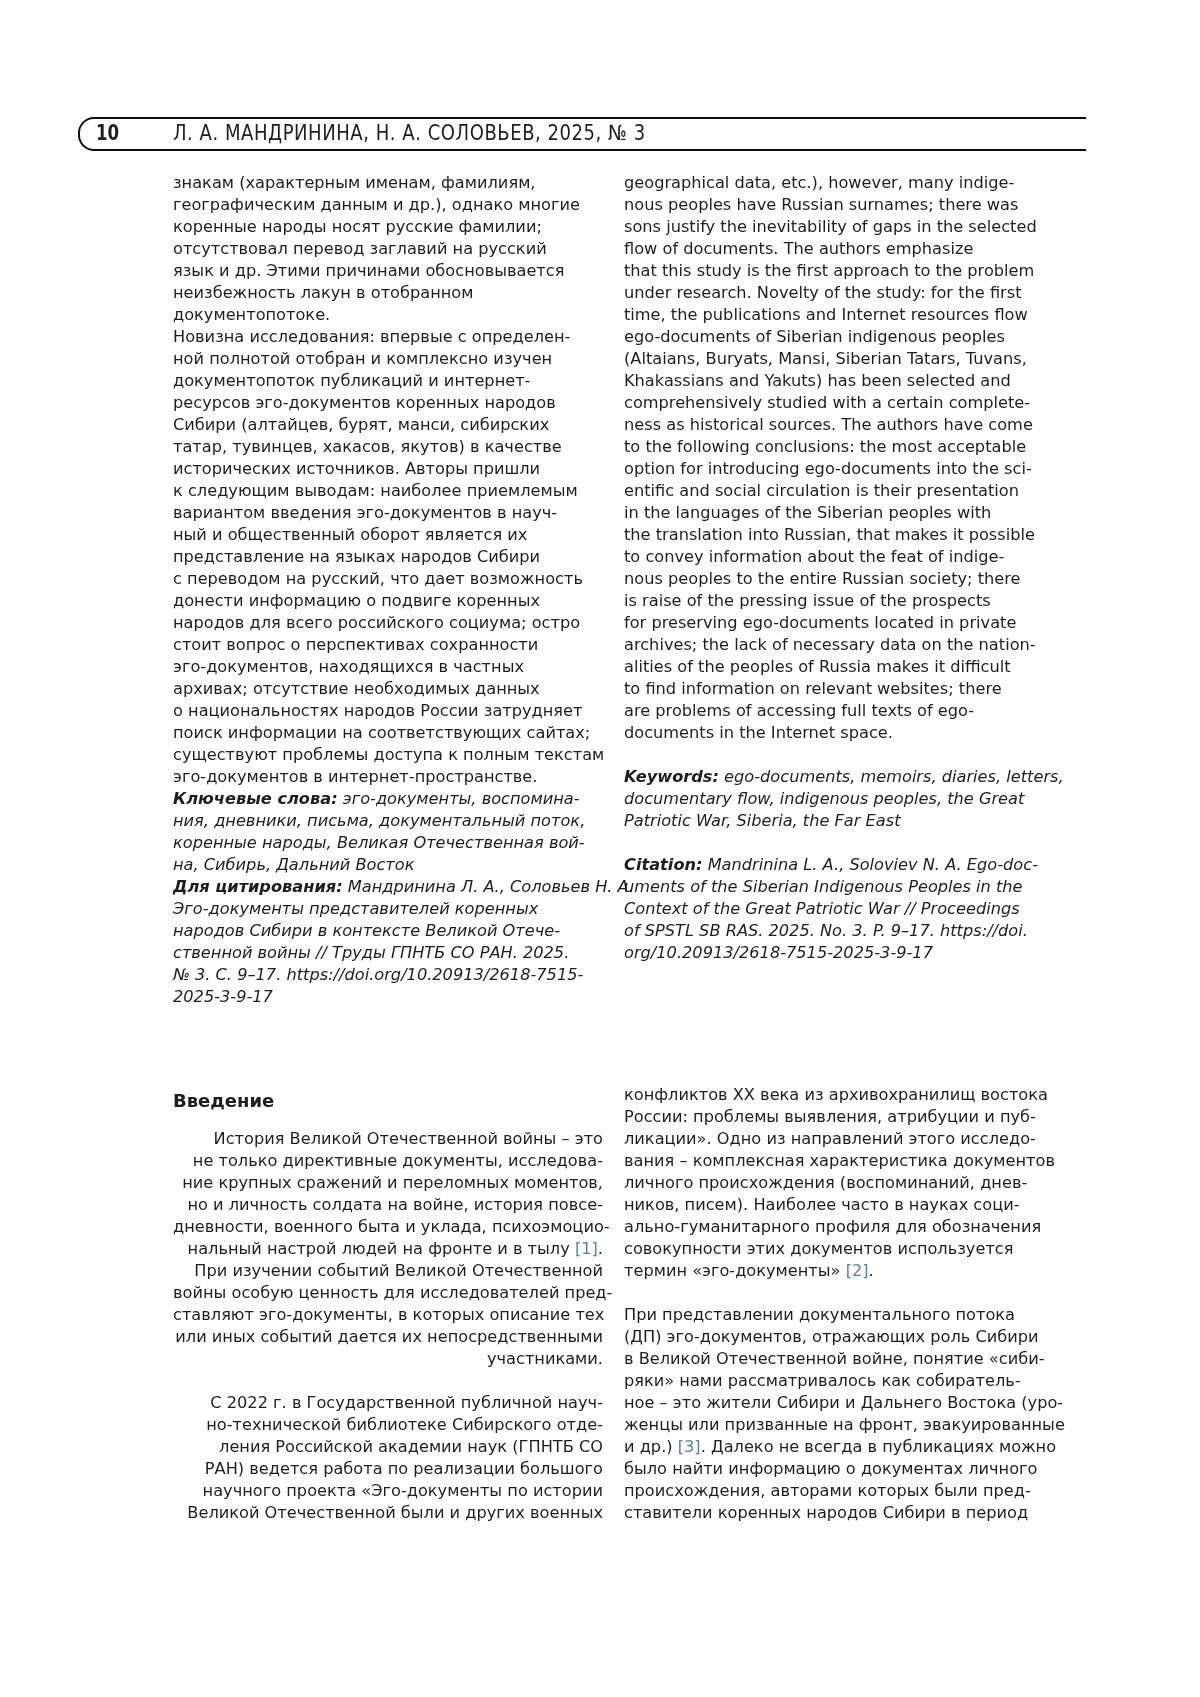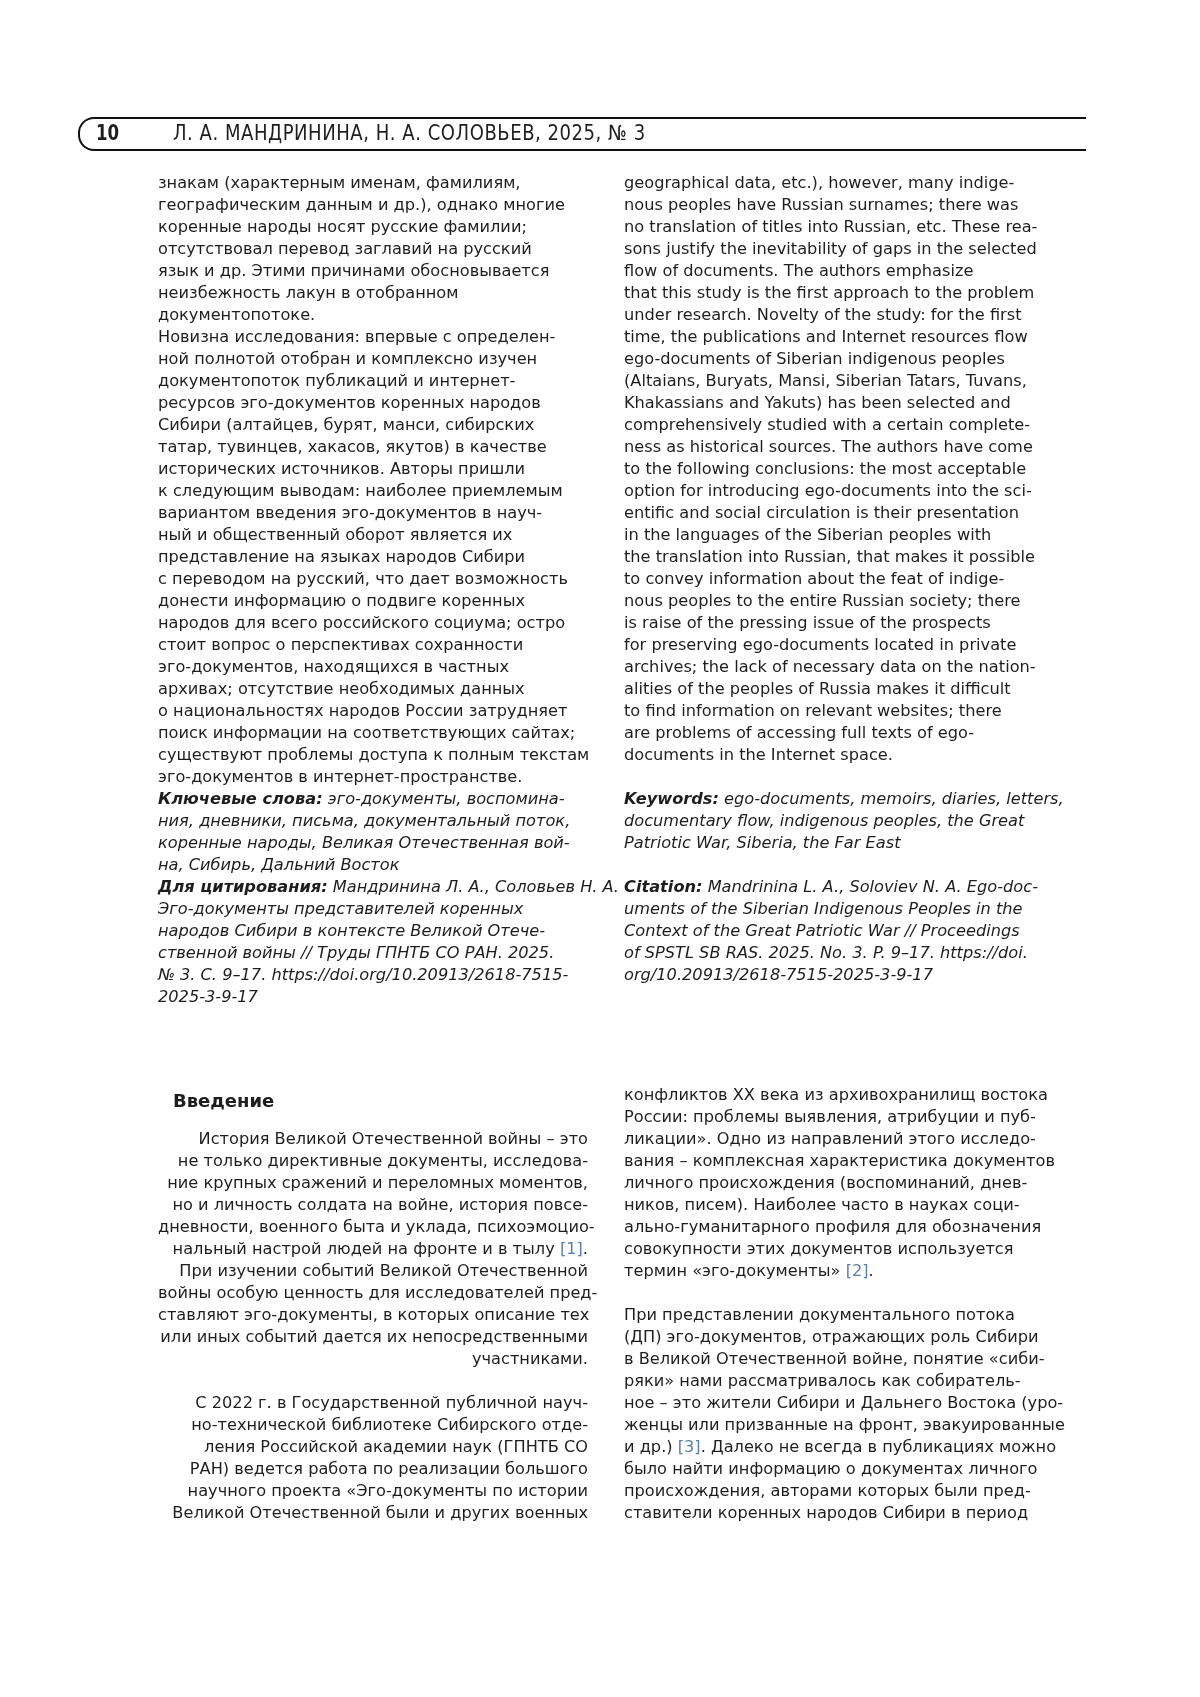--- a/index.html
+++ b/index.html
@@ -7,21 +7,21 @@
            font-family: "DejaVu Sans", sans-serif; color: #1e1e1e; }
     .header-frame { position: absolute; left: 78px; top: 117px; width: 1008px; height: 34px;
                     border-top: 2.5px solid #111; border-bottom: 2.5px solid #111;
                     border-left: 2.5px solid #111; border-radius: 16px 0 0 16px; box-sizing: border-box; }
     .page-num { position: absolute; left: 96px; top: 121px; font-size: 21px; font-weight: bold;
                 font-family: "DejaVu Sans Condensed", "DejaVu Sans", sans-serif; transform: scaleX(0.88); transform-origin: left; }
     .running-head { position: absolute; left: 173px; top: 121px; font-size: 21px; letter-spacing: 0.6px;
                     transform: scaleX(0.86); transform-origin: left; white-space: nowrap; }
     .col { position: absolute; font-size: 16.2px; line-height: 22px; }
     .col p { margin: 0; white-space: nowrap; }
-    .col-left { left: 158px; width: 430px; }
+    .col-left { left: 173px; width: 430px; }
     .col-right { left: 624px; width: 440px; }
     .ital { font-style: italic; }
     .bold { font-weight: bold; }
     .gap { height: 22px; }
     .ref { color: #5b7fa6; }
     h2.section { position: absolute; left: 173px; top: 1090px; margin: 0; font-size: 18px; font-weight: bold; }
   </style>
 </head>
 <body>
 
@@ -73,21 +73,20 @@
   <p class="ital">народов Сибири в контексте Великой Отече-</p>
   <p class="ital">ственной войны // Труды ГПНТБ СО РАН. 2025.</p>
   <p class="ital">№ 3. С. 9–17. https://doi.org/10.20913/2618-7515-</p>
   <p class="ital">2025-3-9-17</p>
 </div>
 
 <div class="col col-right" style="top:172px;">
   <div id="abs-en-body">
       <p>geographical data, etc.), however, many indige-</p>
       <p>nous peoples have Russian surnames; there was</p>
-      <p>no translation of titles into Russian, etc. These rea-</p>
       <p>sons justify the inevitability of gaps in the selected</p>
       <p>flow of documents. The authors emphasize</p>
       <p>that this study is the first approach to the problem</p>
       <p>under research. Novelty of the study: for the first</p>
       <p>time, the publications and Internet resources flow</p>
       <p>ego-documents of Siberian indigenous peoples</p>
       <p>(Altaians, Buryats, Mansi, Siberian Tatars, Tuvans,</p>
       <p>Khakassians and Yakuts) has been selected and</p>
       <p>comprehensively studied with a certain complete-</p>
       <p>ness as historical sources. The authors have come</p>

